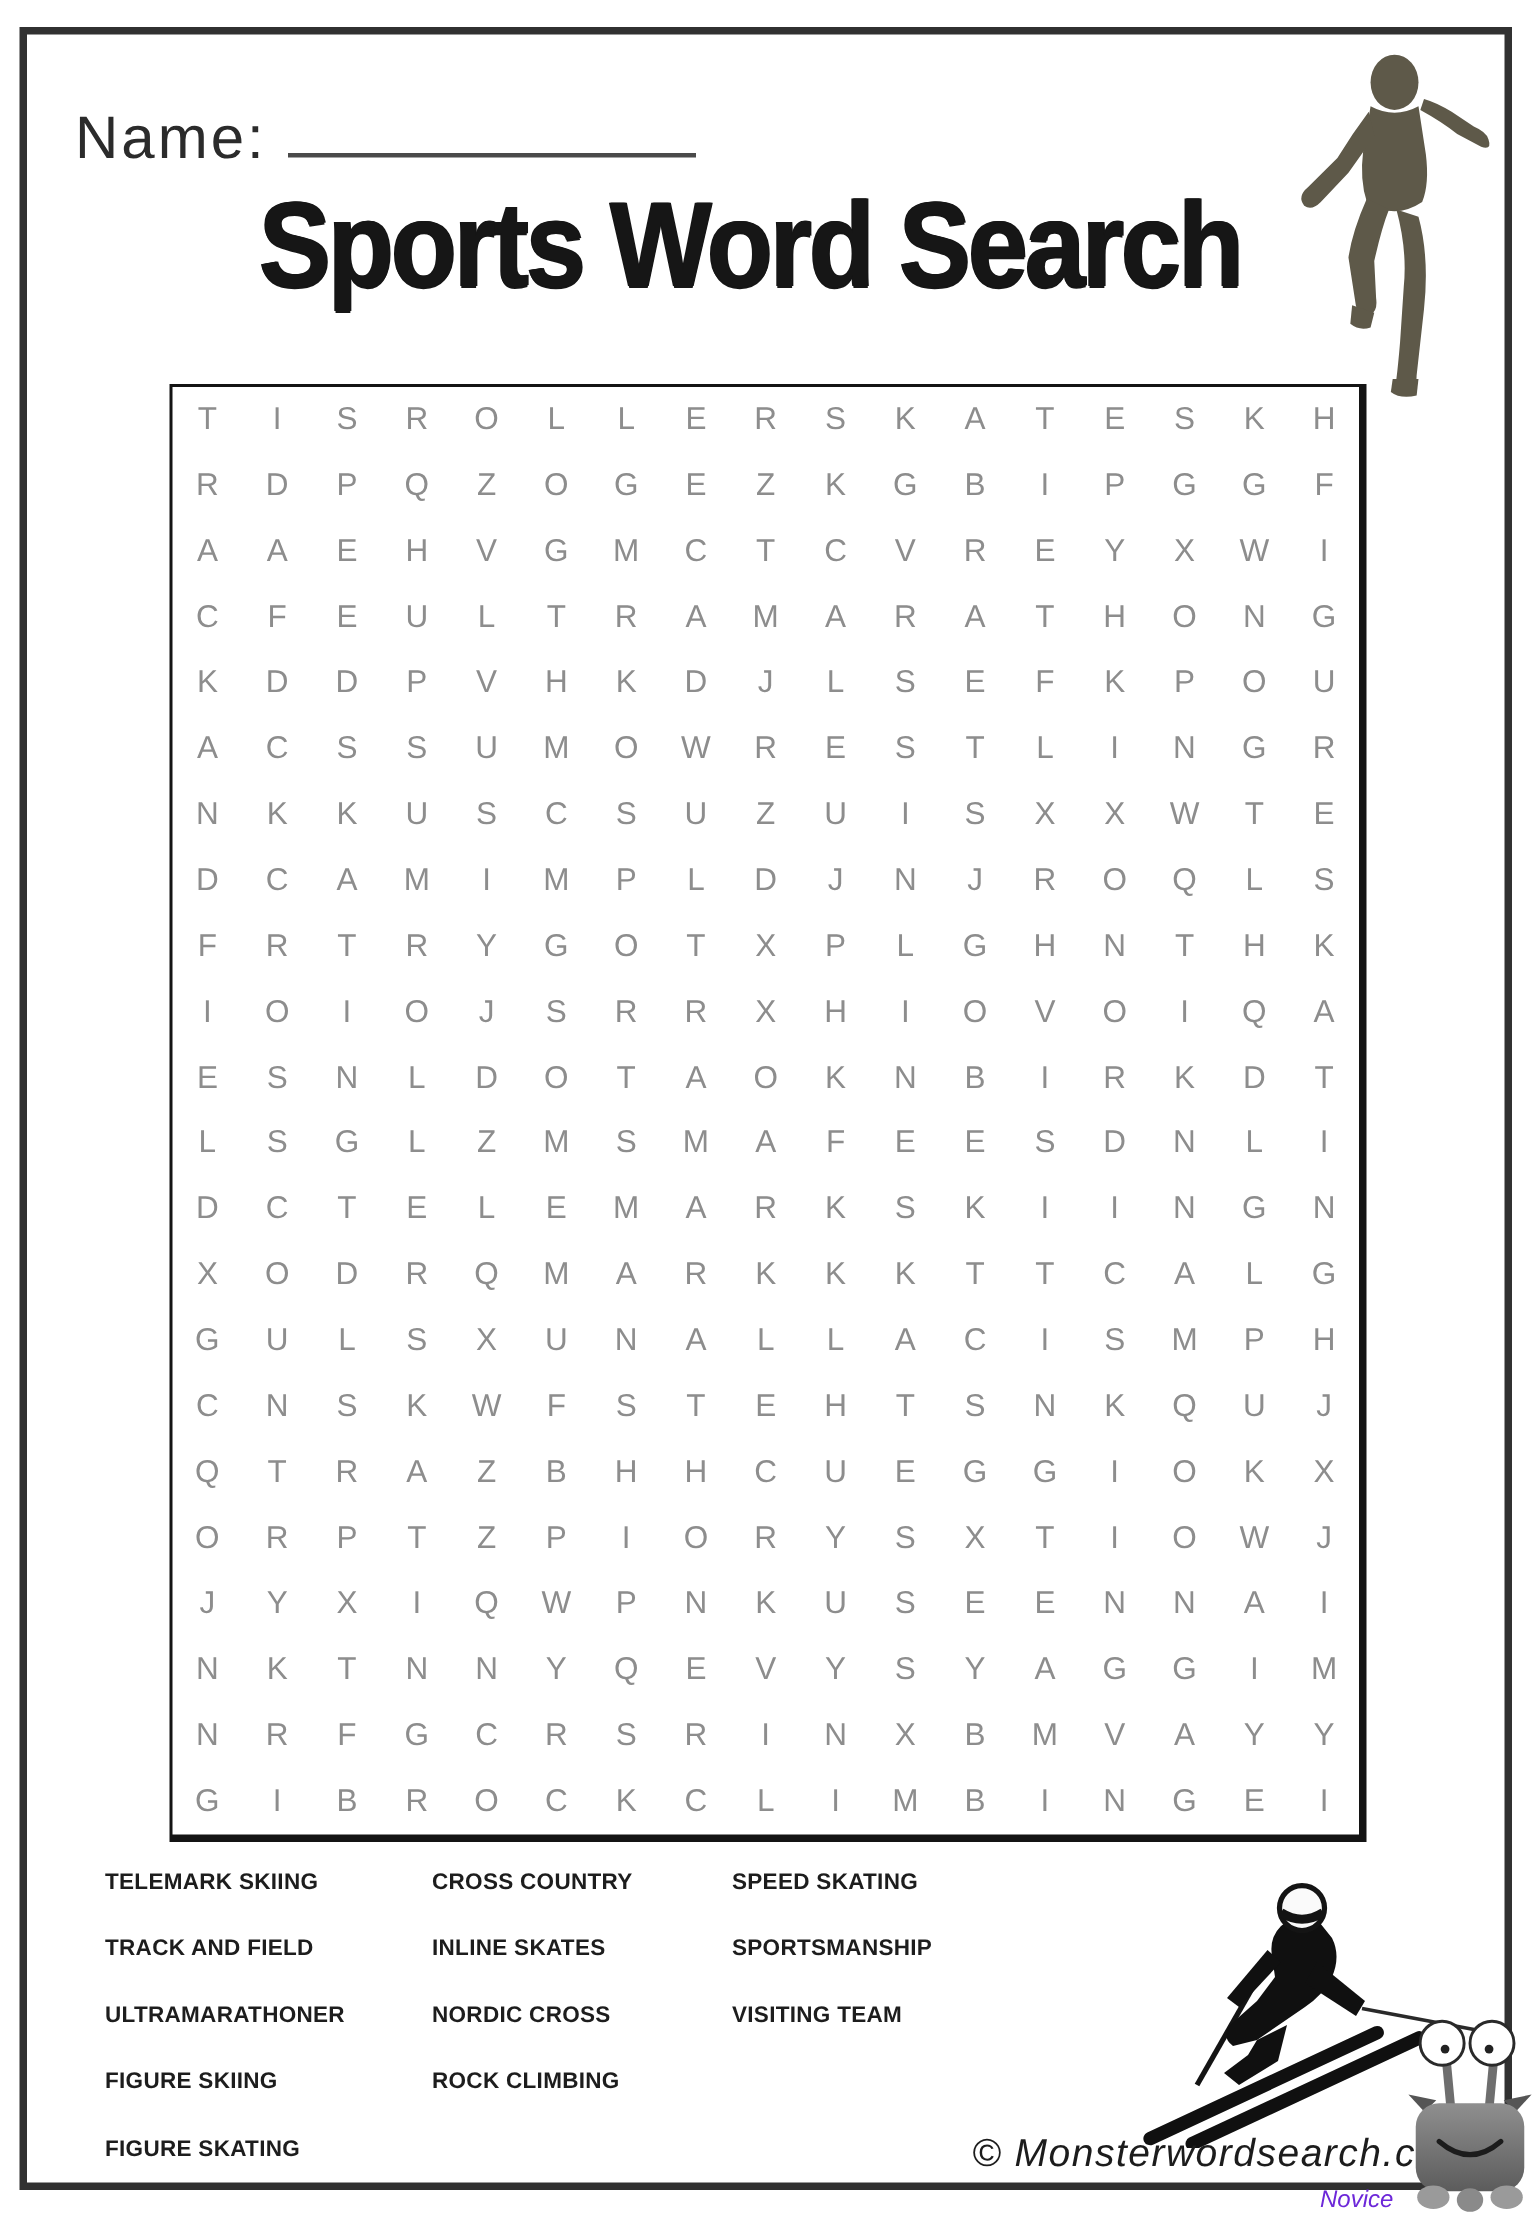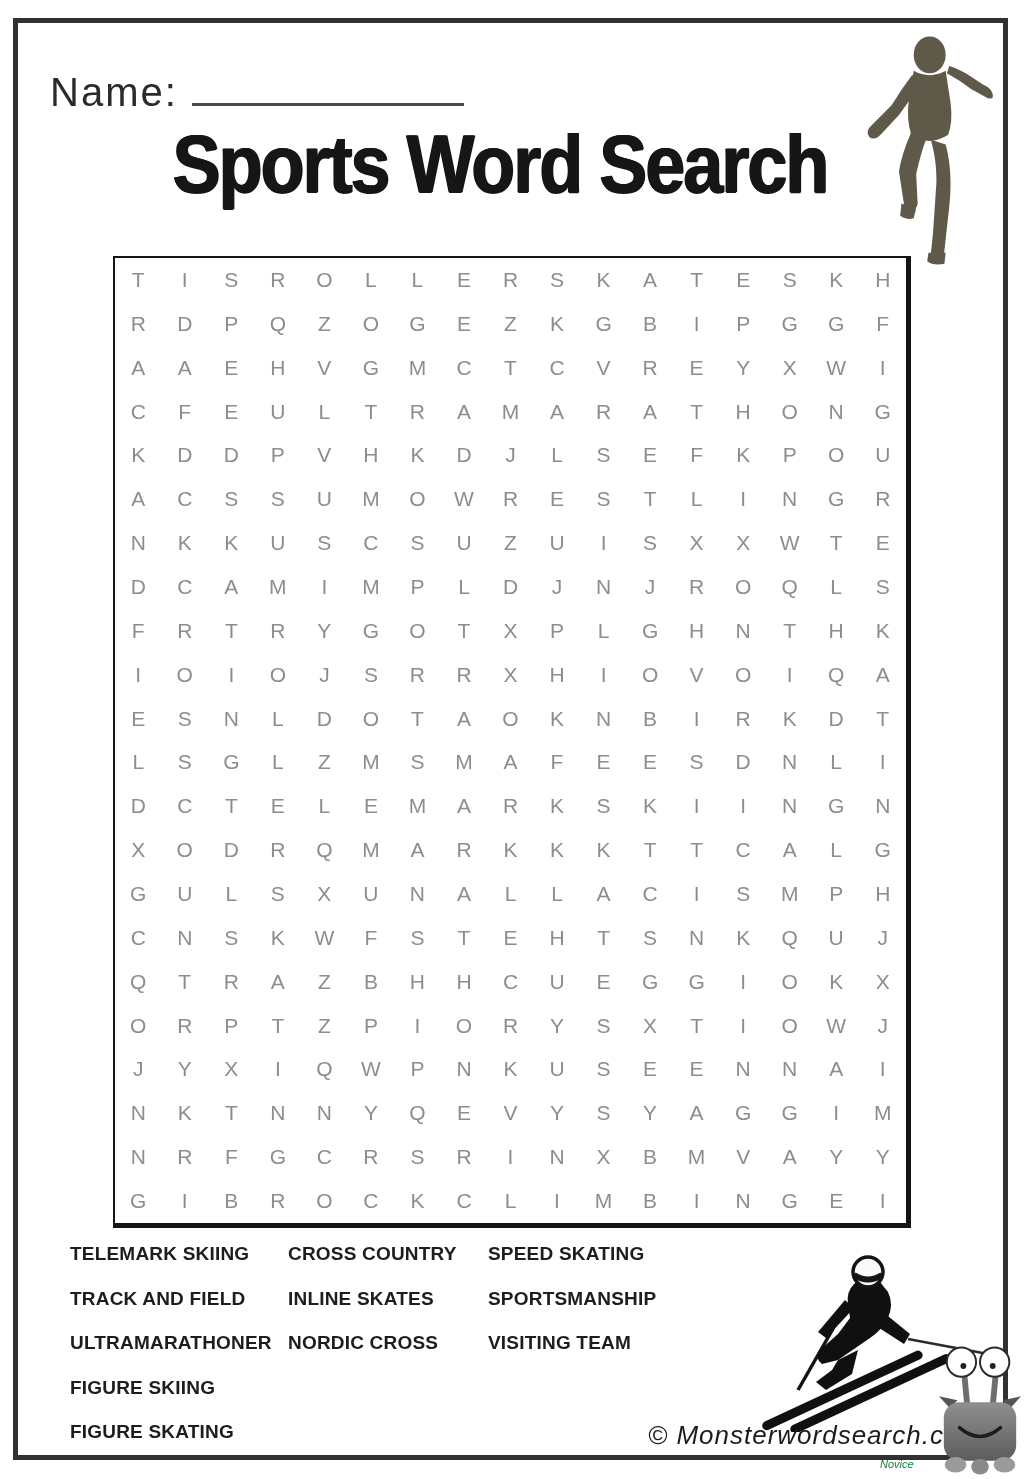--- a/index.html
+++ b/index.html
@@ -26,28 +26,28 @@
               background:#fff; }
   .grid { width:100%; height:100%; display:grid;
           grid-template-columns:repeat(17,1fr); grid-template-rows:repeat(22,1fr); }
   .cell { display:flex; align-items:center; justify-content:center;
           font-size:21px; color:#8d8d8d; }
 
   .words { position:absolute; left:70px; top:1232px; width:720px; height:235px; }
   .wcol { position:absolute; top:0; }
   #wcol-0 { left:0; } #wcol-1 { left:218px; } #wcol-2 { left:418px; }
   .witem { height:44.5px; display:flex; align-items:center; white-space:nowrap;
-           font-size:19px; font-weight:bold; color:#1d1d1d; letter-spacing:0.2px; }
+           font-size:15px; font-weight:bold; color:#1d1d1d; letter-spacing:0.2px; }
 
   .skier { position:absolute; left:742px; top:1242px; width:252px; height:190px; z-index:3; }
 
   .copyright { position:absolute; left:648px; top:1420px; font-size:26px; font-style:italic;
                color:#1c1c1c; letter-spacing:1px; z-index:4; white-space:nowrap; }
-  .novice { position:absolute; left:880px; top:1458px; font-size:11px; font-style:italic;
-            color:#15803d; z-index:4; }
+  .novice { position:absolute; left:880px; top:1458px; font-size:16px; font-style:italic;
+            color:#6d28d9; z-index:4; }
 
   .monster { position:absolute; left:936px; top:1344px; width:88px; height:134px; z-index:6; }
 </style>
 </head>
 <body>
 
 <div class="frame"></div>
 
 <div class="name-row">
   <span class="name-label">Name:</span><span class="name-line"></span>
@@ -452,20 +452,21 @@
       <div class="witem">TELEMARK SKIING</div>
       <div class="witem">TRACK AND FIELD</div>
       <div class="witem">ULTRAMARATHONER</div>
       <div class="witem">FIGURE SKIING</div>
       <div class="witem">FIGURE SKATING</div>
     </div>
   <div class="wcol" id="wcol-1">
       <div class="witem">CROSS COUNTRY</div>
       <div class="witem">INLINE SKATES</div>
       <div class="witem">NORDIC CROSS</div>
+      <div class="witem">ROCK CLIMBING</div>
     </div>
   <div class="wcol" id="wcol-2">
       <div class="witem">SPEED SKATING</div>
       <div class="witem">SPORTSMANSHIP</div>
       <div class="witem">VISITING TEAM</div>
     </div>
 </div>
 
 <svg class="skier" viewBox="0 0 252 190" preserveAspectRatio="xMidYMid meet">
   <line x1="166" y1="97" x2="246" y2="112" stroke="#2a2a2a" stroke-width="2.5"></line>

